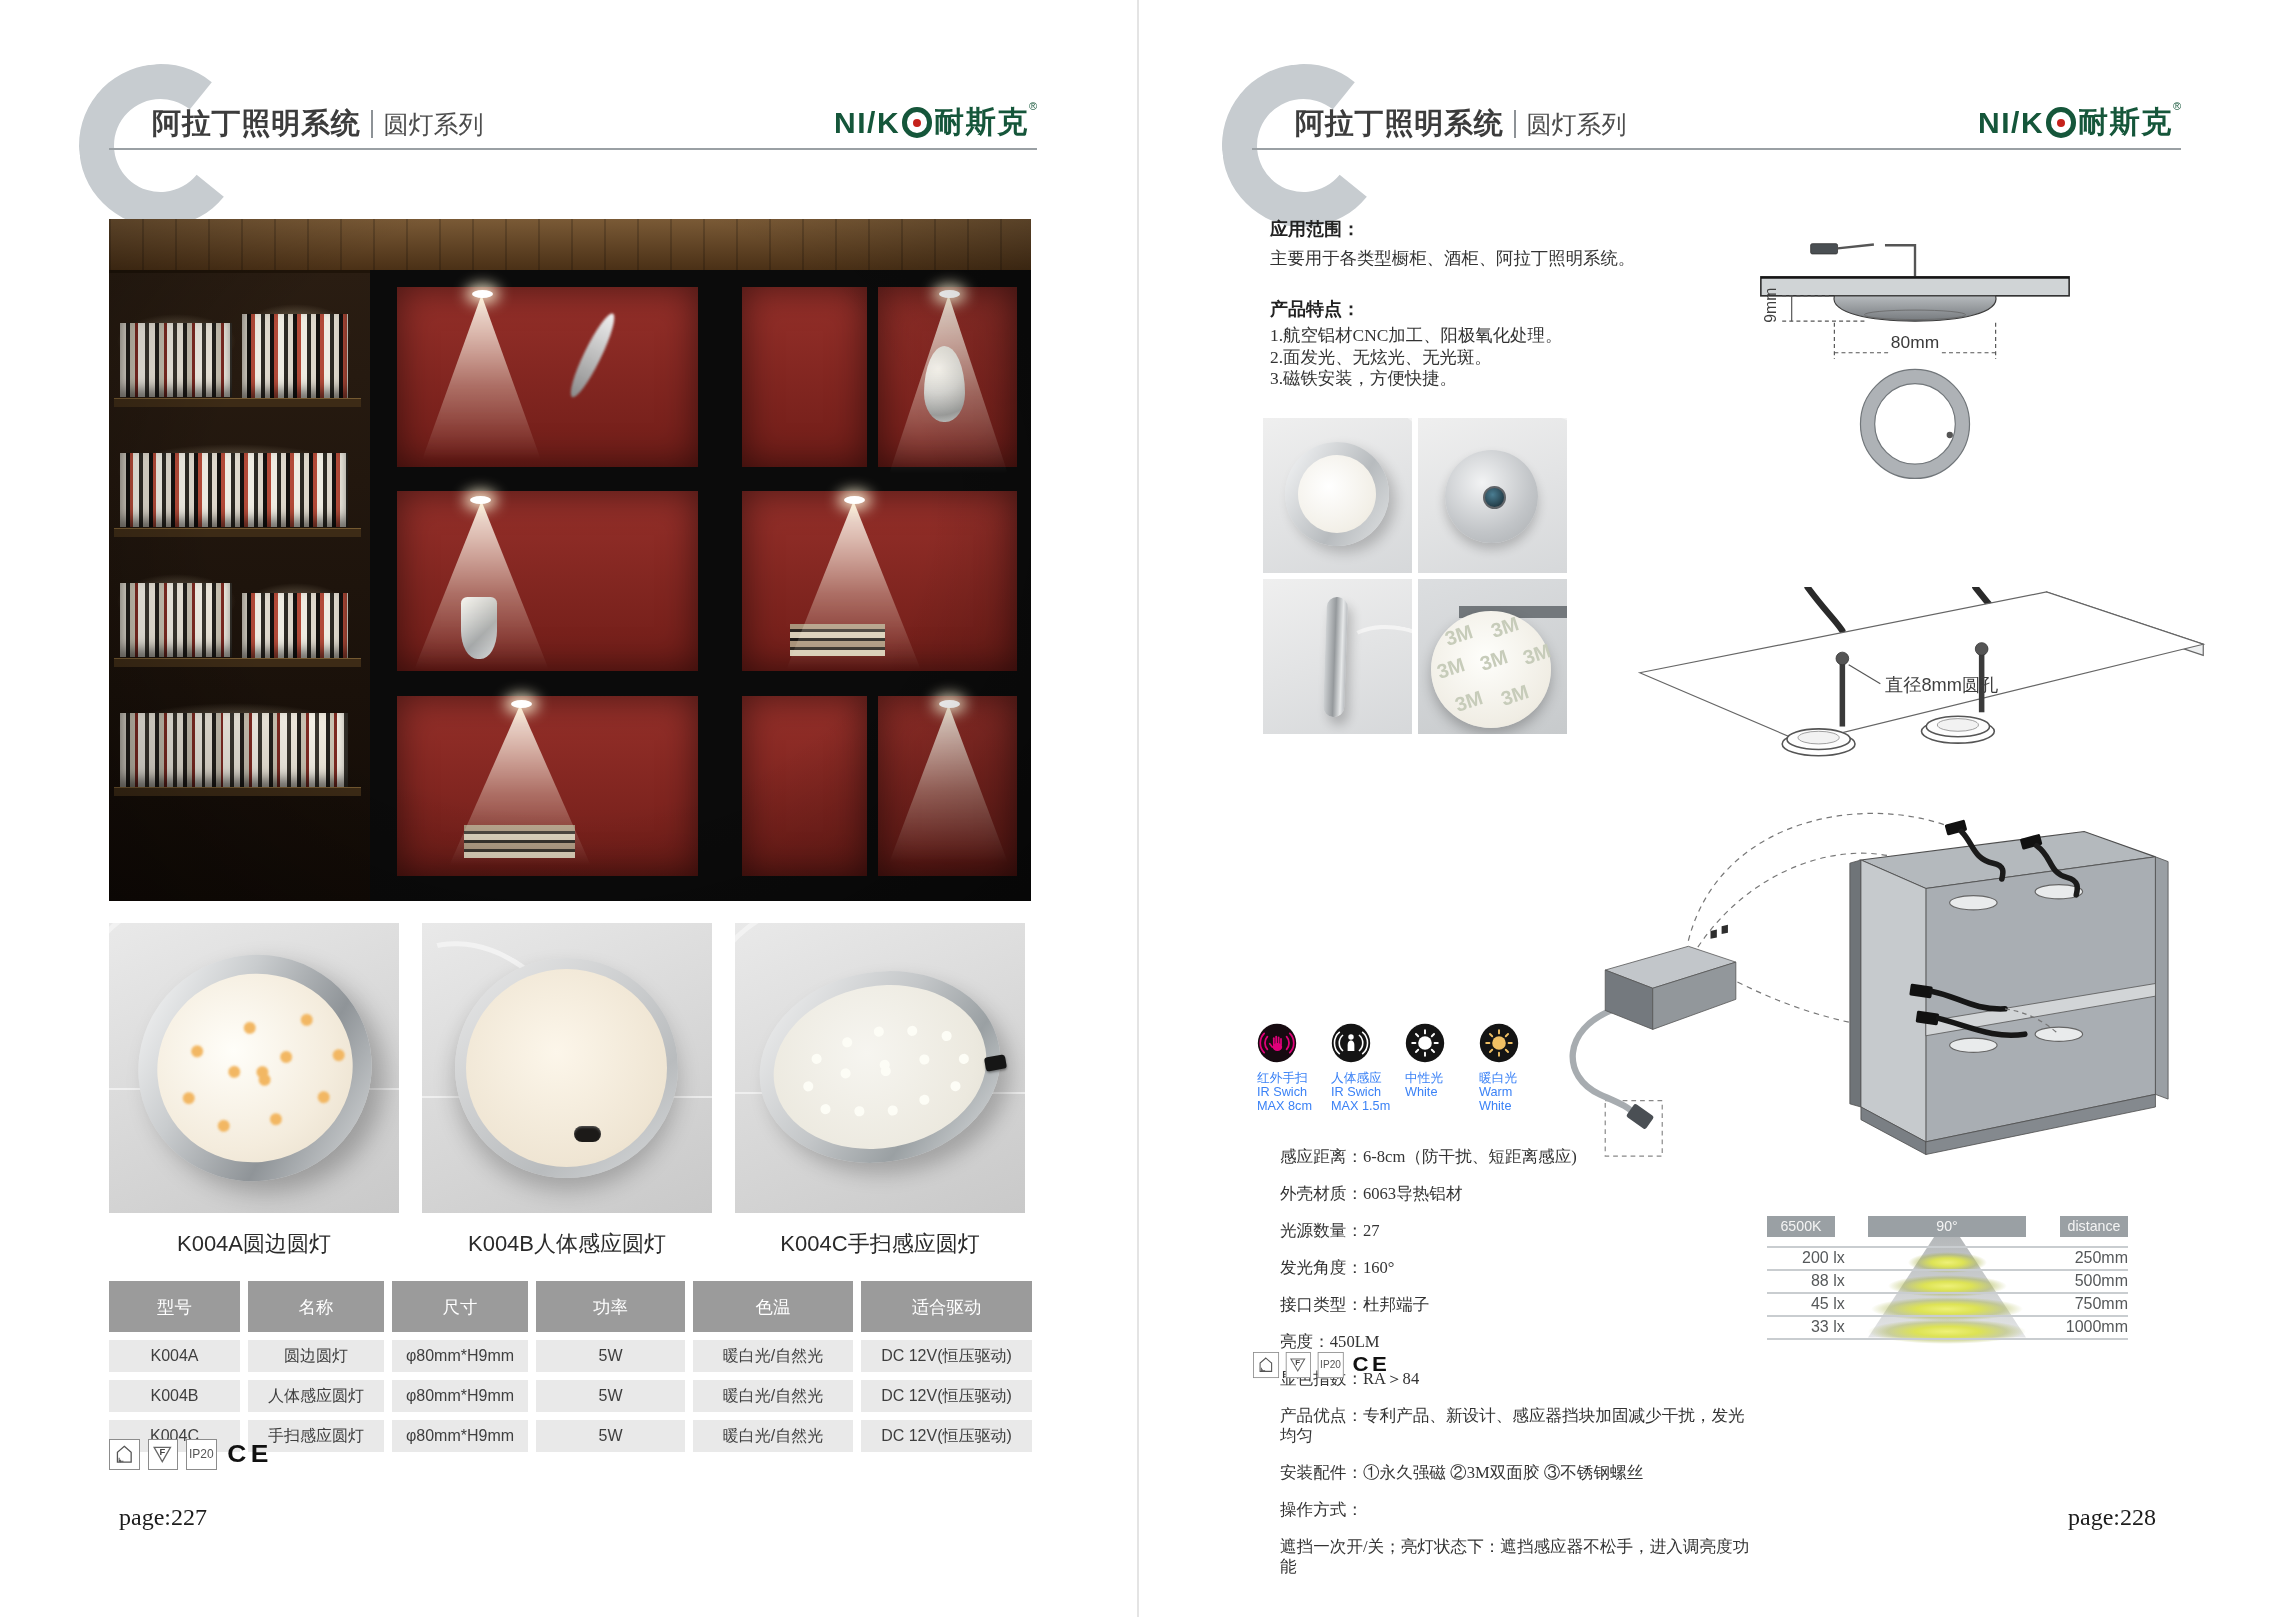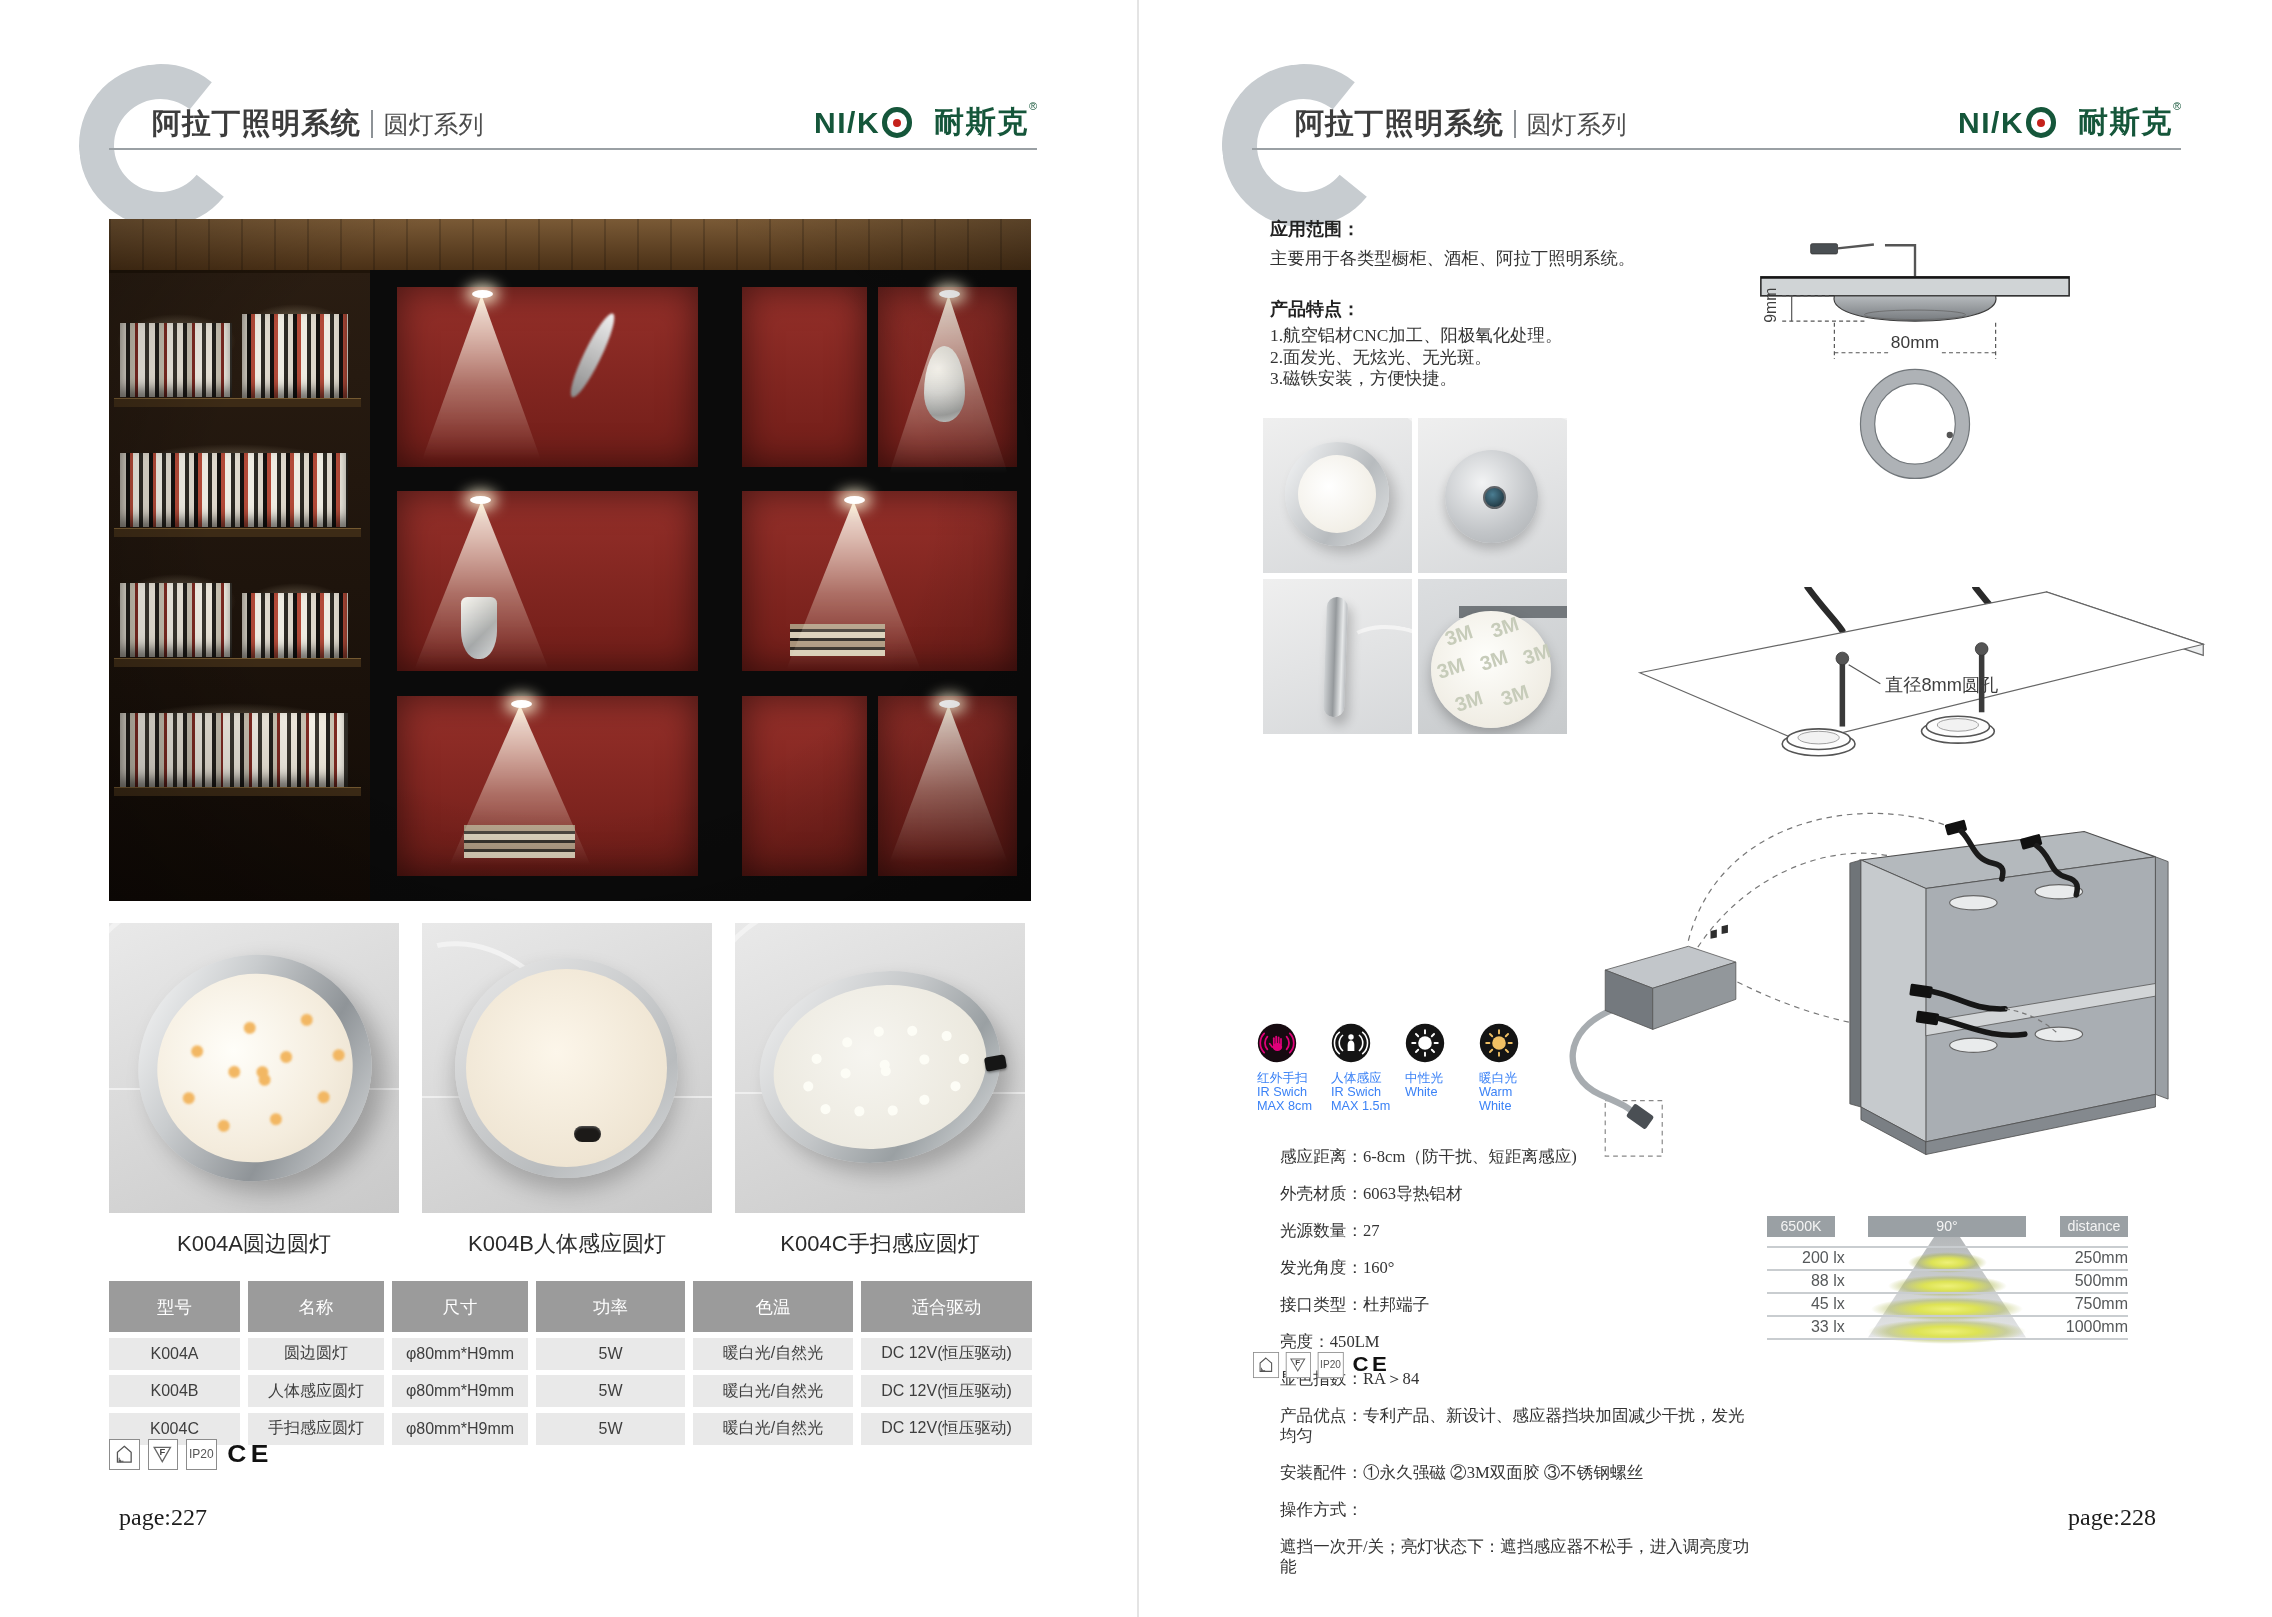--- a/index.html
+++ b/index.html
@@ -16,21 +16,21 @@
          border:35px solid #c7ccd0;border-right-color:transparent;transform:rotate(-6deg);}
   .hdr-text{position:absolute;left:73px;top:92px;display:flex;align-items:center;white-space:nowrap;}
   .hdr-title{font-size:29px;font-weight:bold;color:#3c3c3c;letter-spacing:0.8px;}
   .hdr-sep{width:2.4px;height:28.5px;background:#8d9296;margin:0 10.3px;}
   .hdr-series{font-size:25px;color:#4c4c4c;}
   .brand{position:absolute;top:90px;right:0;display:flex;align-items:center;color:#15563a;}
   .b-latin{font-size:30px;font-weight:900;letter-spacing:1.6px;}
   .b-o{display:inline-block;width:20.6px;height:20.6px;border:5.5px solid #15563a;border-radius:50%;
        position:relative;margin:0 1.6px;}
   .b-o::after{content:"";position:absolute;left:6.3px;top:6.3px;width:8px;height:8px;border-radius:50%;background:#c5211b;}
-  .b-cn{font-size:30px;font-weight:bold;margin-left:20px;letter-spacing:1.6px;}
+  .b-cn{font-size:30px;font-weight:bold;margin-left:0;letter-spacing:1.6px;}
   .b-reg{font-size:11px;align-self:flex-start;margin-top:-1.6px;}
   .hdr-rule{position:absolute;left:30px;right:0;top:136px;height:2.4px;background:#9aa0a4;}
 
   
   .hero{position:absolute;left:109px;top:219px;width:922px;height:682px;background:#15100c;overflow:hidden;}
   .wood-top{position:absolute;left:0;top:0;width:922px;height:51px;
     background:linear-gradient(180deg,#7a5a36,#4a3016);border-bottom:3.2px solid #1f1409;}
   .wood-top::after{content:"";position:absolute;inset:0;
     background:repeating-linear-gradient(90deg,rgba(0,0,0,.18) 0 2.4px,transparent 2.4px 33px);}
   .left-wall{position:absolute;left:0;top:51px;width:261px;height:632px;
@@ -85,21 +85,21 @@
   .leds3{position:absolute;left:50%;top:50%;width:9.5px;height:9.5px;border-radius:50%;background:#fdfdf6;
     box-shadow:-66px -24px 0 #fdfdf6,-33px -35px 0 #fdfdf6,0 -40px 0 #fdfdf6,33px -35px 0 #fdfdf6,66px -24px 0 #fdfdf6,
      -79px 1.6px 0 #fdfdf6,-40px -4.7px 0 #fdfdf6,0 -6.3px 0 #fdfdf6,40px -4.7px 0 #fdfdf6,79px 1.6px 0 #fdfdf6,
      -66px 27px 0 #fdfdf6,-33px 35px 0 #fdfdf6,0 40px 0 #fdfdf6,33px 35px 0 #fdfdf6,66px 27px 0 #fdfdf6;}
   .switch3{position:absolute;left:250px;top:133px;width:20.6px;height:14.2px;border-radius:3.2px;background:#161616;
     transform:rotate(-10deg);box-shadow:0 1.6px 2.4px rgba(0,0,0,.4);}
   .caption{position:absolute;width:290px;text-align:center;font-size:22px;color:#2a2a2a;}
 
   
   .spec-table{position:absolute;left:109px;top:1281px;width:922px;display:grid;
-    grid-template-columns:131px 136px 136px 149px 160px 171px;column-gap:8px;row-gap:5.5px;}
+    grid-template-columns:131px 136px 136px 149px 160px 171px;column-gap:8px;row-gap:5.5px;gap:8px;}
   .th{background:#9b9b9b;color:#fff;font-size:17.4px;height:51px;display:flex;align-items:center;justify-content:center;}
   .td{background:#e9e9e9;color:#3e3e3e;font-size:16px;height:32px;display:flex;align-items:center;justify-content:center;}
 
   
   .certrow{position:absolute;display:flex;align-items:center;gap:8px;}
   .certbox{width:28.5px;height:28.5px;border:1.6px solid #8c8c8c;display:flex;align-items:center;justify-content:center;background:#fff;}
   .ipt{font-size:12px;color:#555;}
   .ce{font-size:24.5px;font-weight:bold;color:#111;letter-spacing:4px;transform:scaleX(1.08);margin-left:4.7px;}
   .small-certs{transform:scale(.84);transform-origin:left top;}
 

